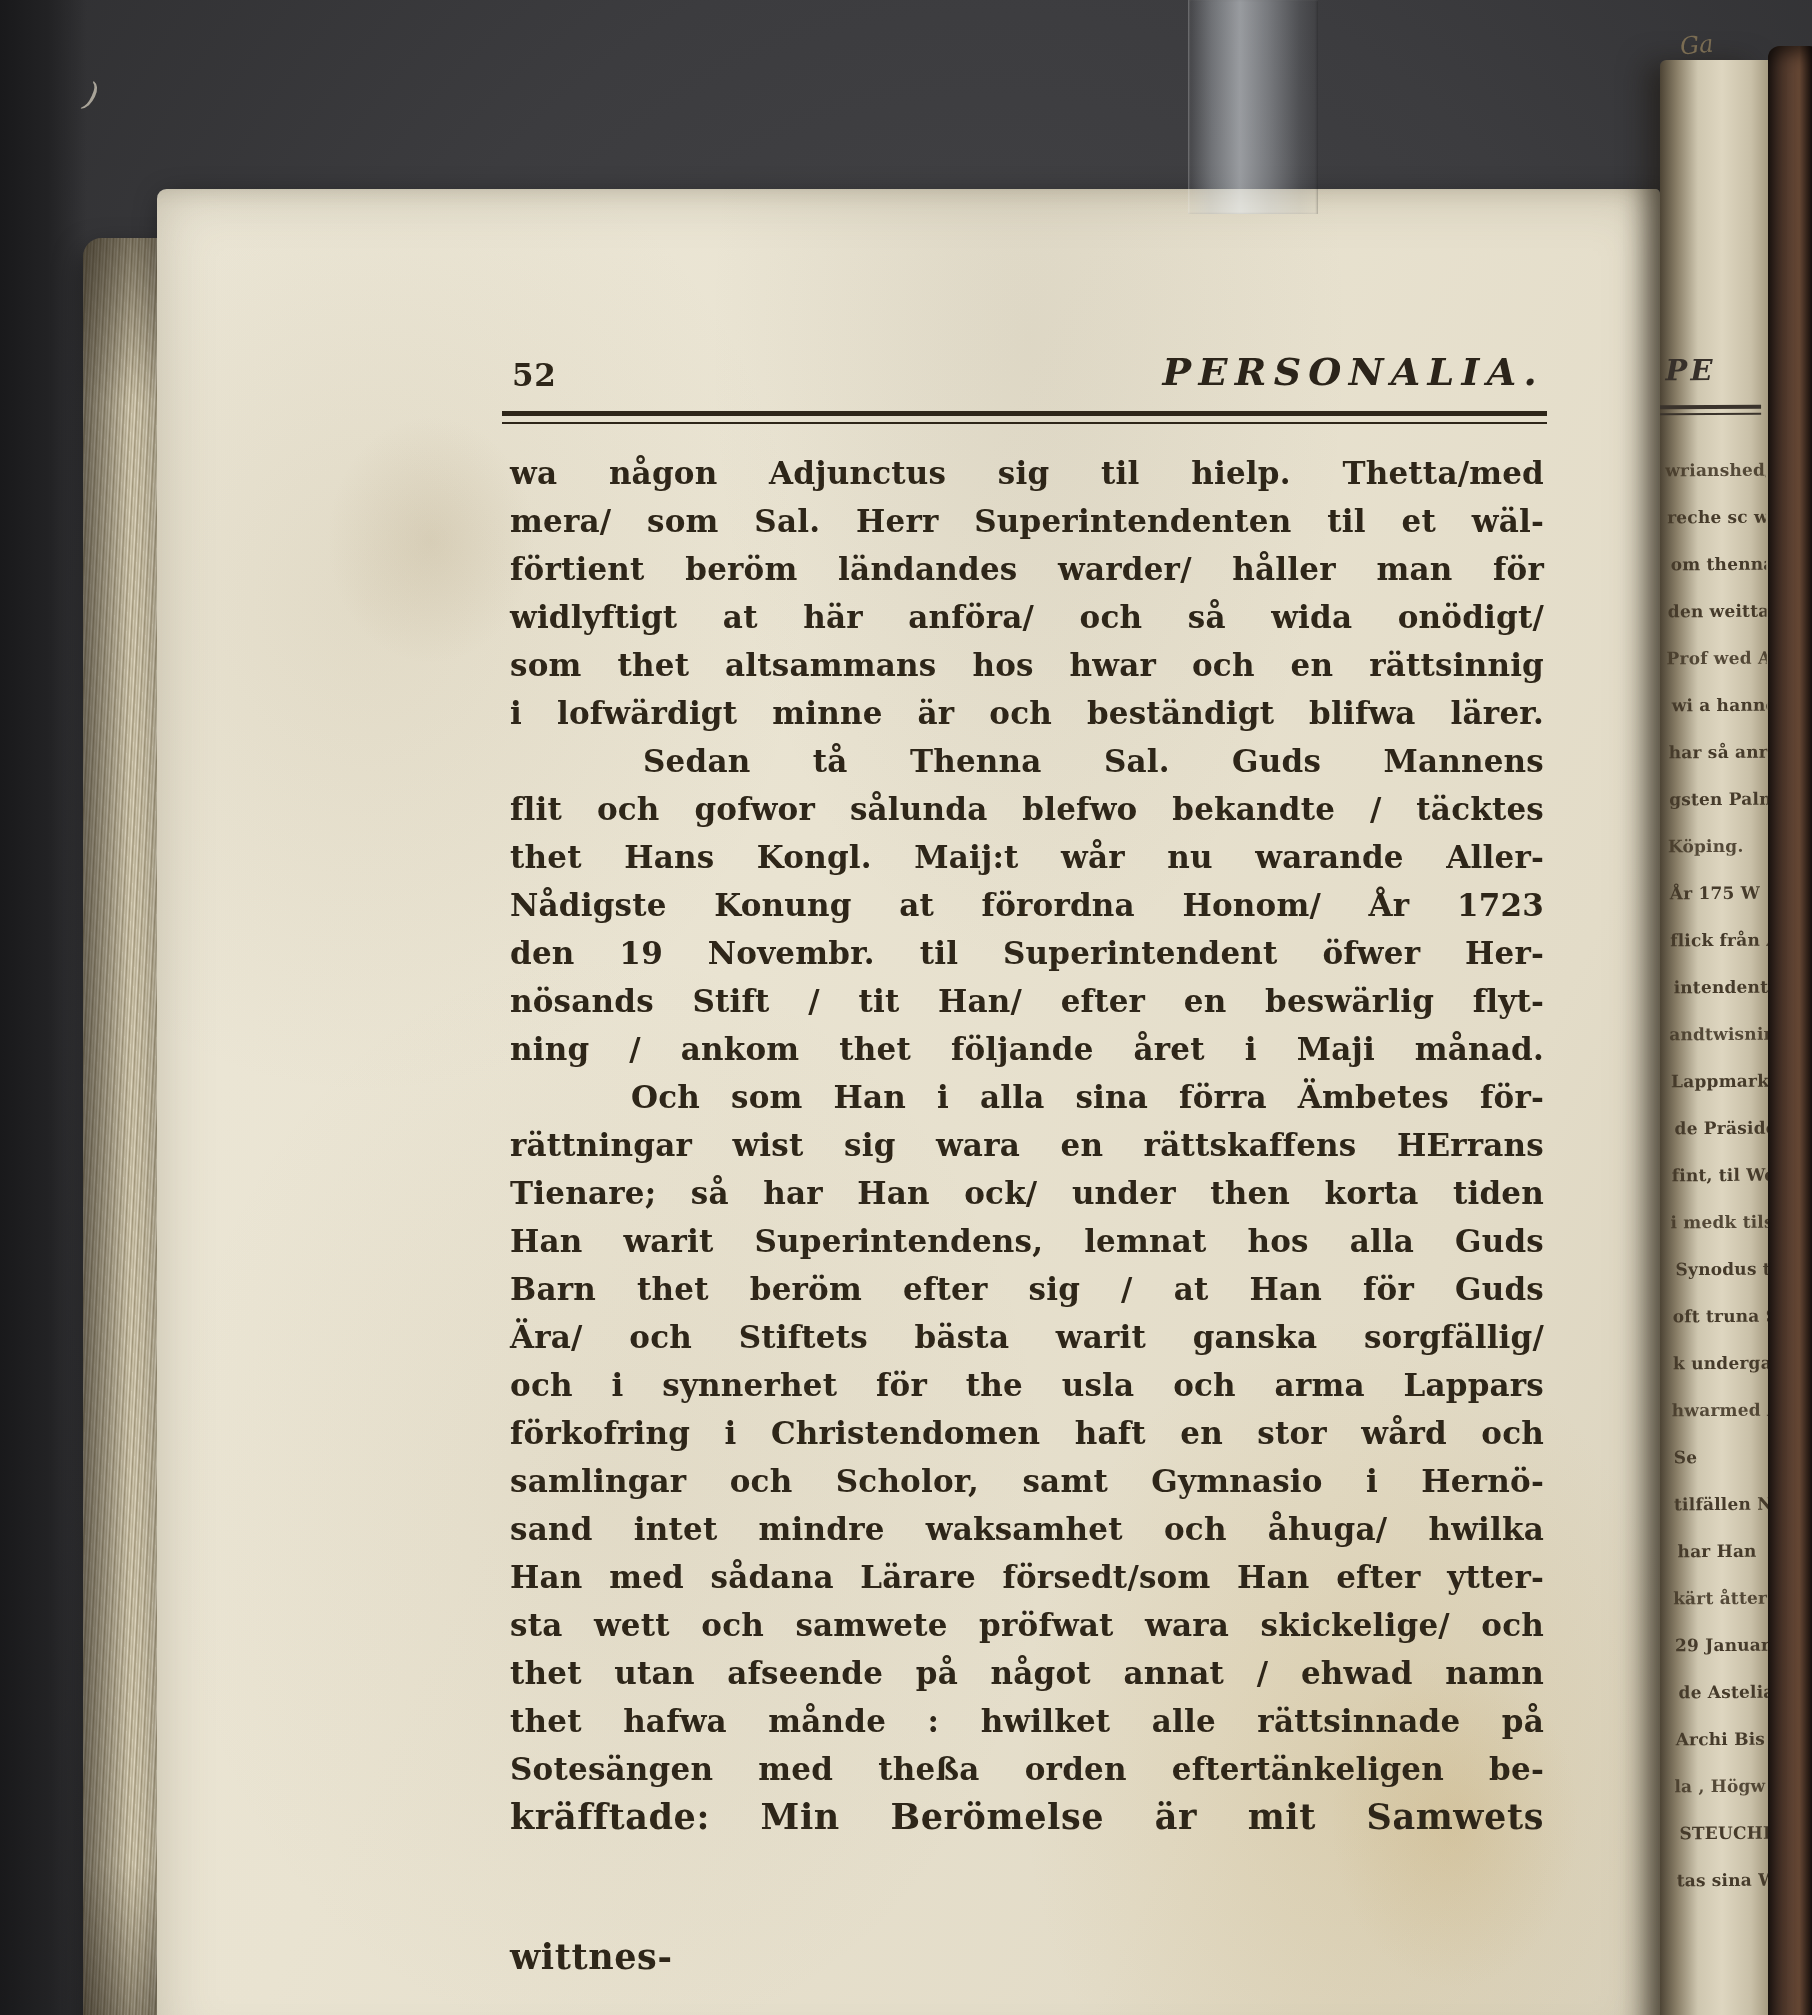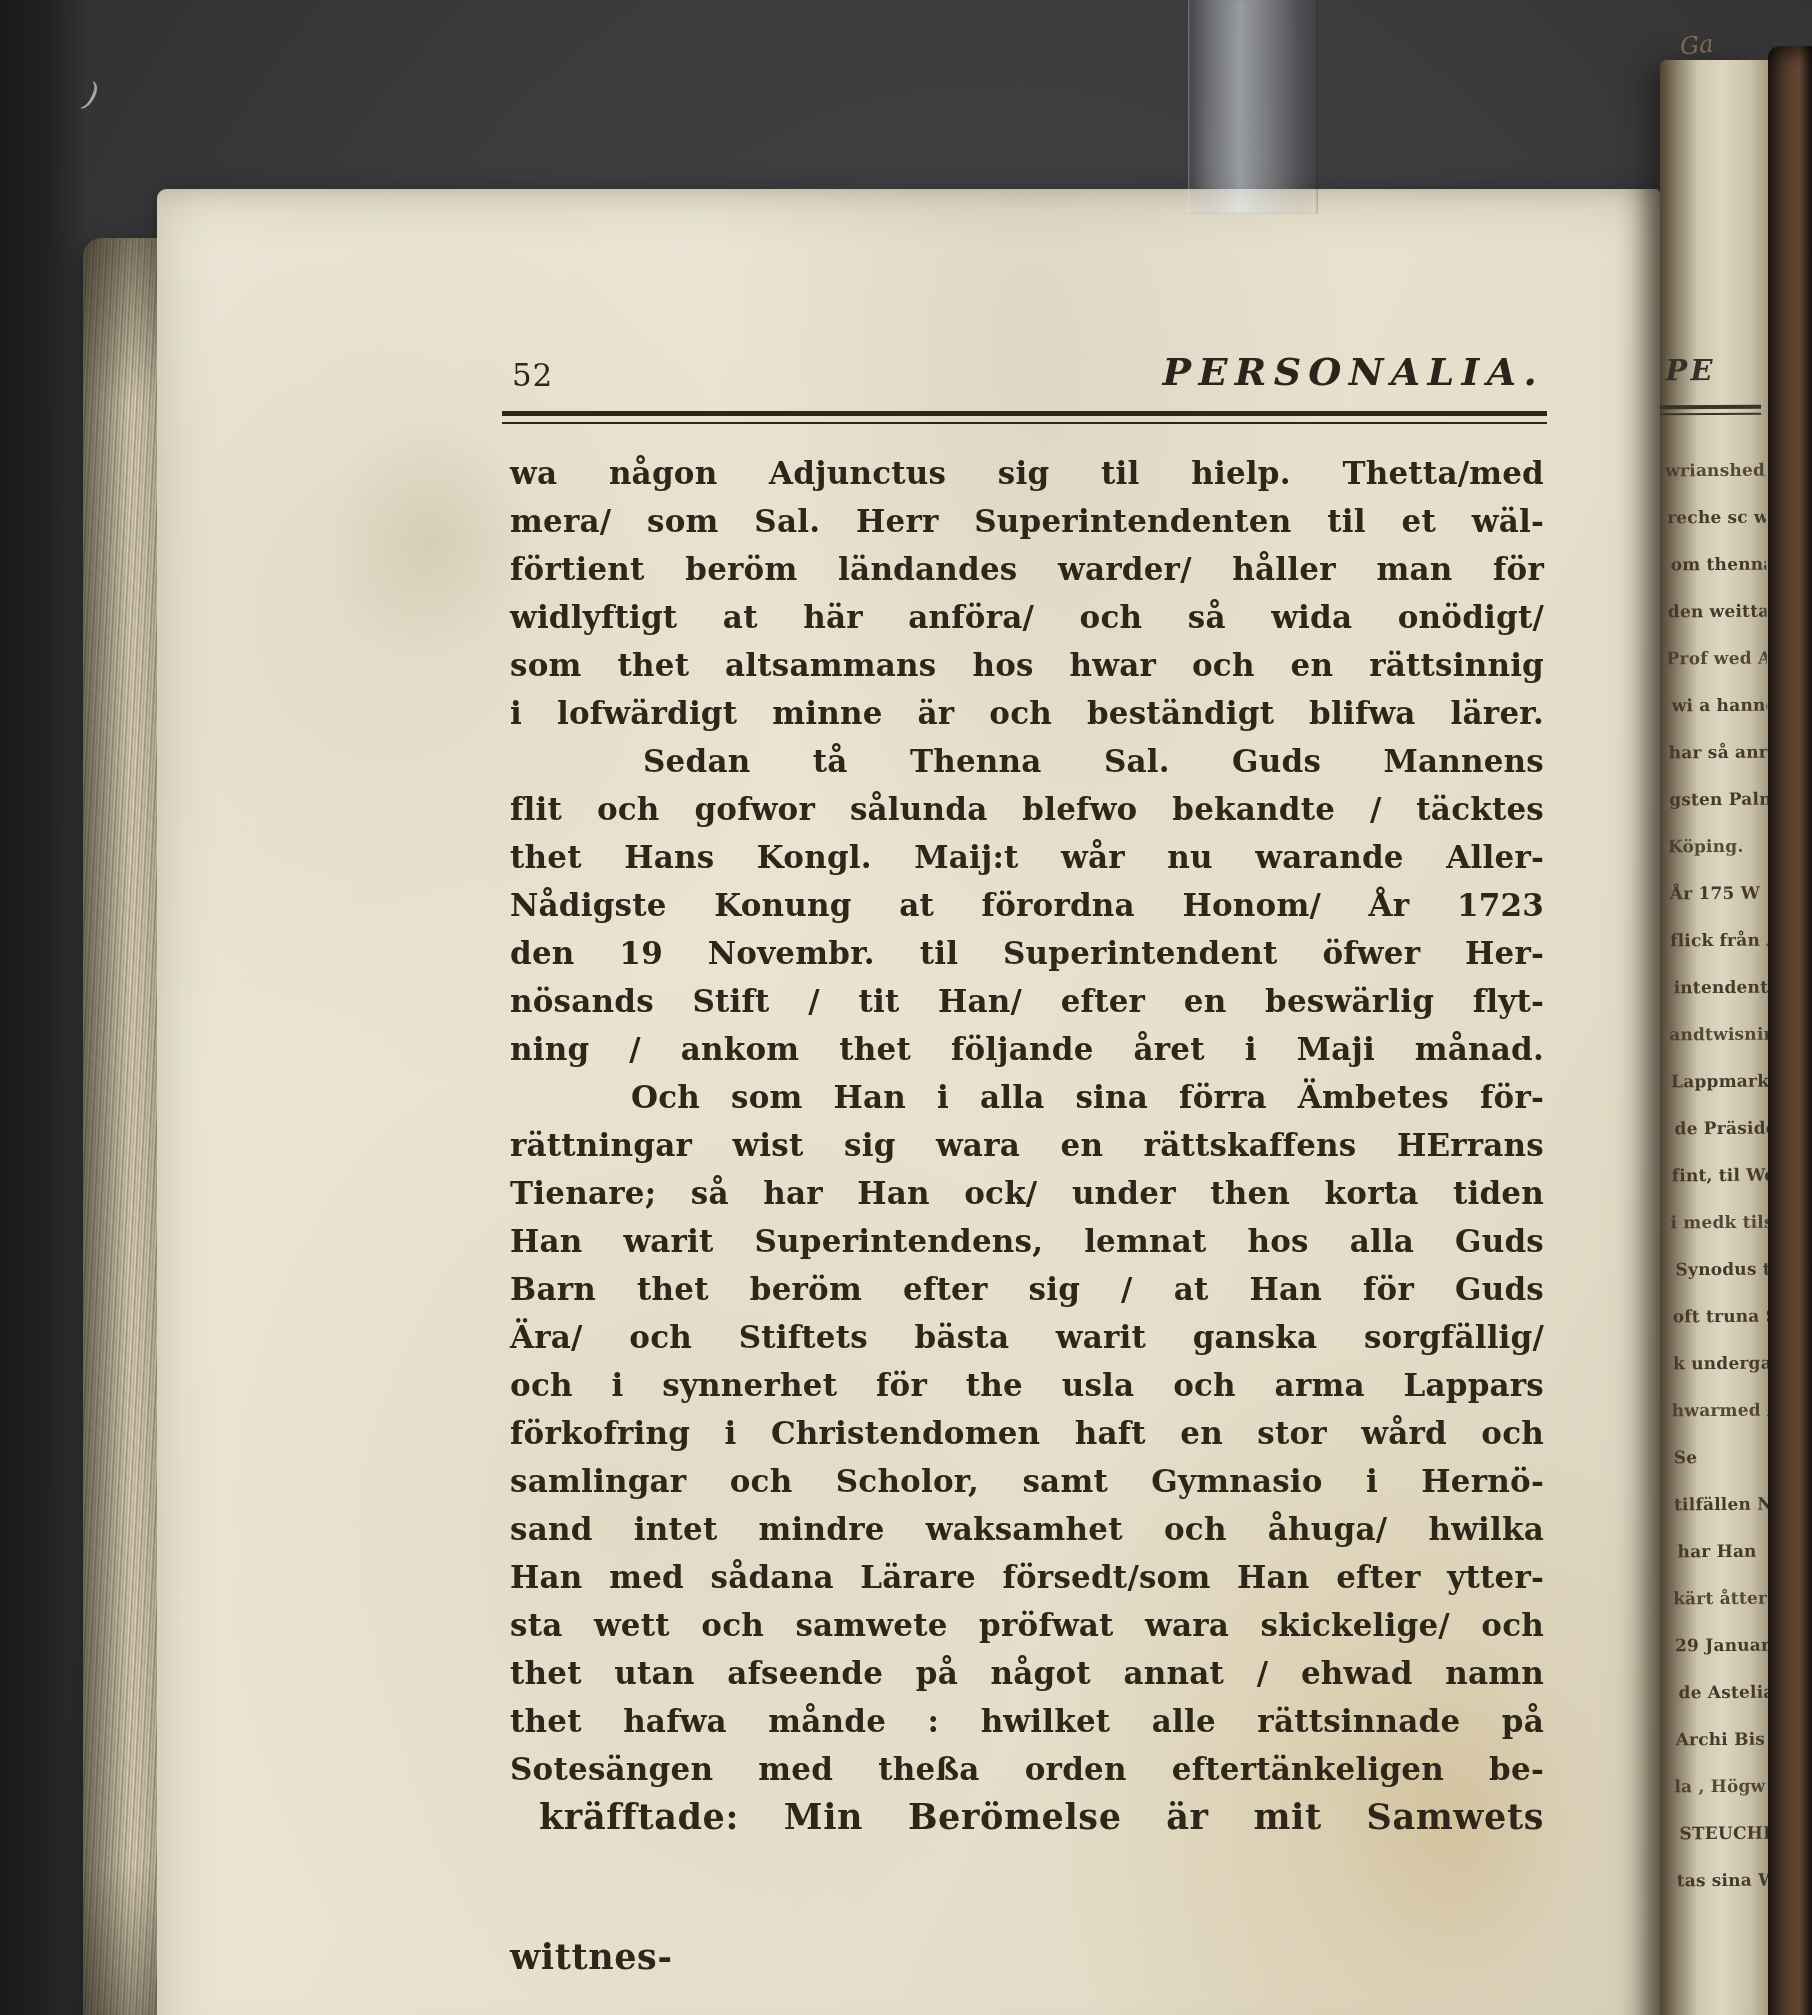--- a/index.html
+++ b/index.html
@@ -39,41 +39,41 @@
       radial-gradient(ellipse at 30% 70%, rgba(150,132,95,0.08), transparent 30%),
       linear-gradient(115deg, #ece7d7 0%, #e9e3d1 40%, #e3dcc8 75%, #d8d0ba 100%);
     box-shadow:
       inset 0 0 56px rgba(95,82,58,0.28),
       inset -18.5px 0 28px -12px rgba(60,50,32,0.45),
       5.6px 8.9px 28px rgba(0,0,0,0.45);
   }
   .page-inner{ position:absolute; inset:0; }
   .page-number{
     position:absolute; left:355px; top:168px;
-    font-size:31px; font-weight:400; color:#2e2619; letter-spacing:0.8px;
+    font-size:31px; font-weight:700; color:#2e2619; letter-spacing:0.8px;
   }
   .running-title{
     position:absolute; left:353px; top:160px; width:1034px;
     text-align:right; font-size:38px; font-style:italic; font-weight:700;
     letter-spacing:7.3px; color:#2b241a;
   }
   .header-rule{
     position:absolute; left:345px; top:222px; width:1045px;
     border-top:5.2px solid #2e2619;
   }
   .header-rule::after{
     content:""; display:block; margin-top:6px; border-top:2.4px solid #2e2619;
   }
   .body-lines{ position:absolute; left:353px; top:260px; width:1034px; }
   .bline{
     font-size:31px; font-weight:700; line-height:48px; height:48px;
     color:#2e2619; letter-spacing:0.2px;
     text-align:justify; text-align-last:justify;
   }
-  .bline.emph{ font-size:35px; letter-spacing:0.6px;margin-left:29px; }
+  .bline.emph{ font-size:35px; letter-spacing:0.6px; }
   .catchword{
     position:absolute; left:353px; top:1747px; width:1034px;
     text-align:left; font-size:35px; font-weight:700; color:#2e2619; letter-spacing:0.6px;
   }
   .stain-a{
     position:absolute; left:1169px; top:1459px; width:258px; height:347px;
     background: radial-gradient(ellipse, rgba(186,150,78,0.20), transparent 68%);
     pointer-events:none;
   }
   .stain-b{

